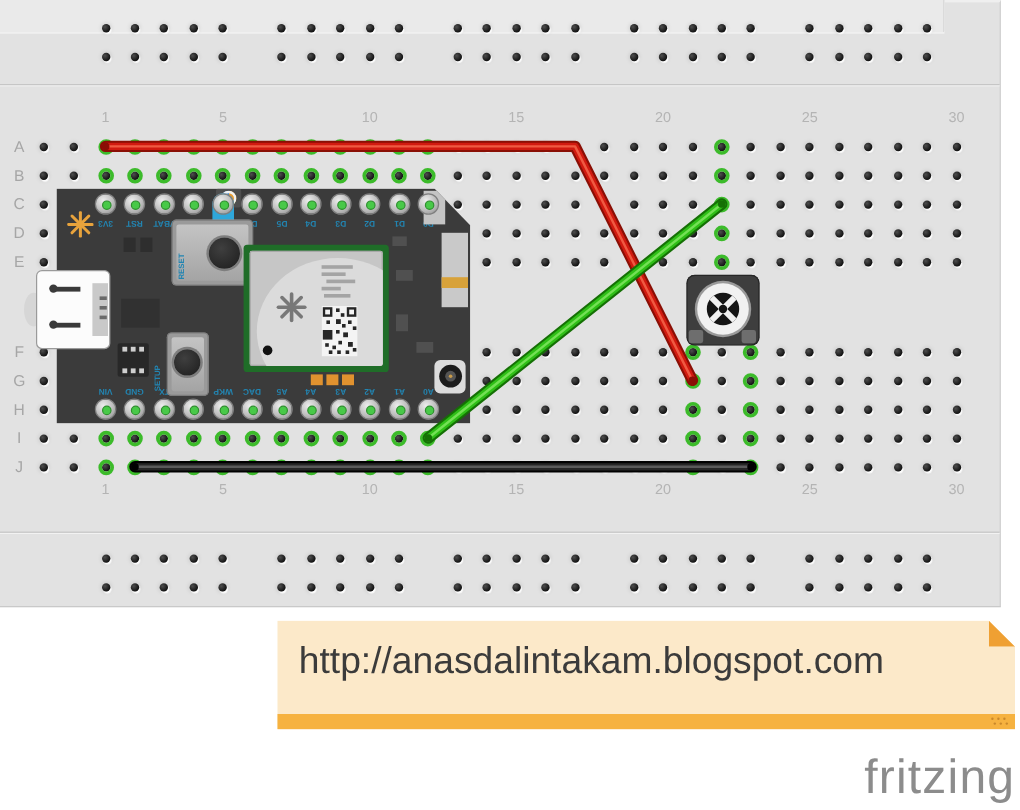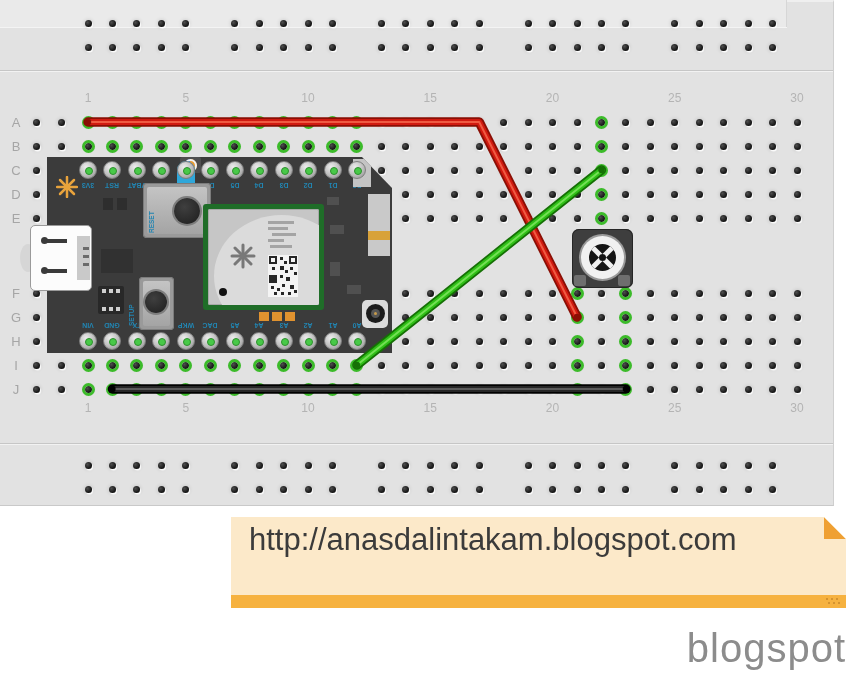--- a/index.html
+++ b/index.html
@@ -55,21 +55,21 @@
   .pot .dotc{left:10px;top:10px;width:7px;height:7px;border-radius:50%;background:#151515;}
   
   #wires{position:absolute;left:0;top:0;pointer-events:none;}
   
   .note{position:absolute;left:231px;top:517px;width:615px;height:91px;
         clip-path:polygon(0 0,593px 0,615px 22px,615px 100%,0 100%);}
   .note *{position:absolute;}
   .note .paper{left:0;top:0;right:0;bottom:0;}
   .note .strip{left:0;top:78px;width:615px;height:13px;}
   .note .fold{left:593px;top:0;width:22px;height:22px;clip-path:polygon(0 0,100% 100%,0 100%);}
-  .note .url{left:18px;top:5px;font-size:31px;white-space:nowrap;}
+  .note .url{left:18px;top:16px;font-size:31px;white-space:nowrap;}
   .grip-dot{width:2px;height:2px;background:#c9882b;border-radius:50%;}
   .fritzing{position:absolute;left:620px;top:626px;width:226px;text-align:right;
             font-size:40px;letter-spacing:1px;}
 </style>
 </head>
 <body>
 
 <div id="stage">
 
   <div class="bb" style="background: rgb(226, 226, 226);"></div>
@@ -851,14 +851,14 @@
     <div class="fold" style="background: rgb(239, 160, 51);"></div>
     <span class="url" style="color: rgb(59, 59, 59);">http://anasdalintakam.blogspot.com</span>
     <div class="grip-dot" style="left:595px;top:81px"></div>
     <div class="grip-dot" style="left:600px;top:81px"></div>
     <div class="grip-dot" style="left:605px;top:81px"></div>
     <div class="grip-dot" style="left:597px;top:85px"></div>
     <div class="grip-dot" style="left:602px;top:85px"></div>
     <div class="grip-dot" style="left:607px;top:85px"></div>
   </div>
 
-  <div class="fritzing" style="color: rgb(140, 140, 140);">blogspot</div>
+  <div class="fritzing" style="color: rgb(140, 140, 140);">fritzing</div>
 </div>
 
 </body></html>

